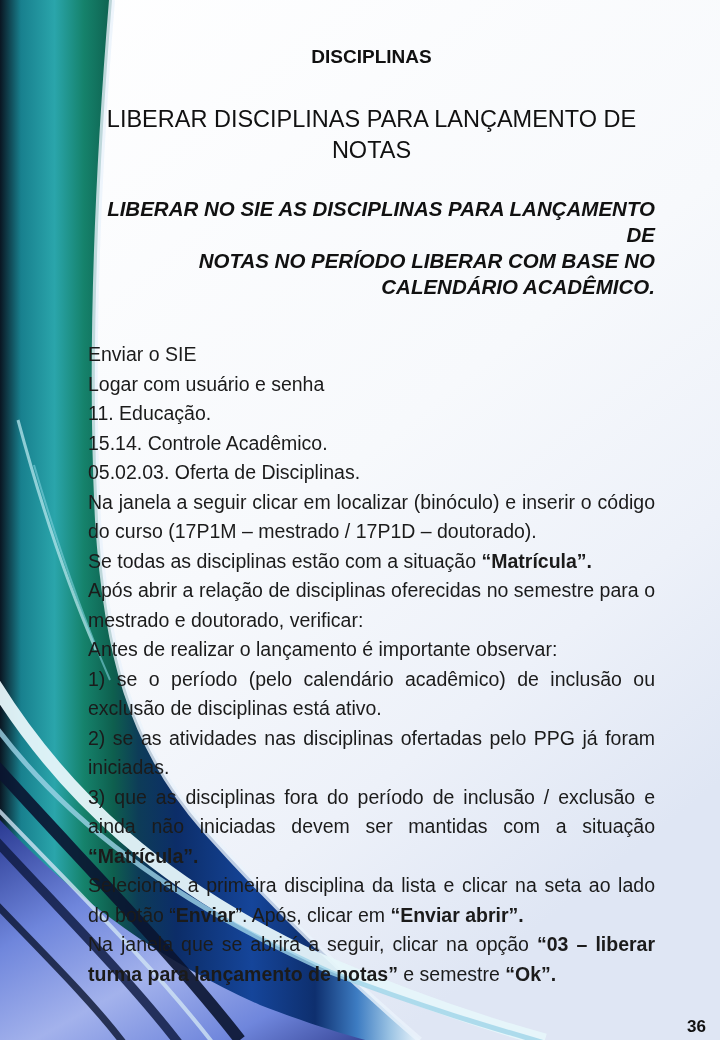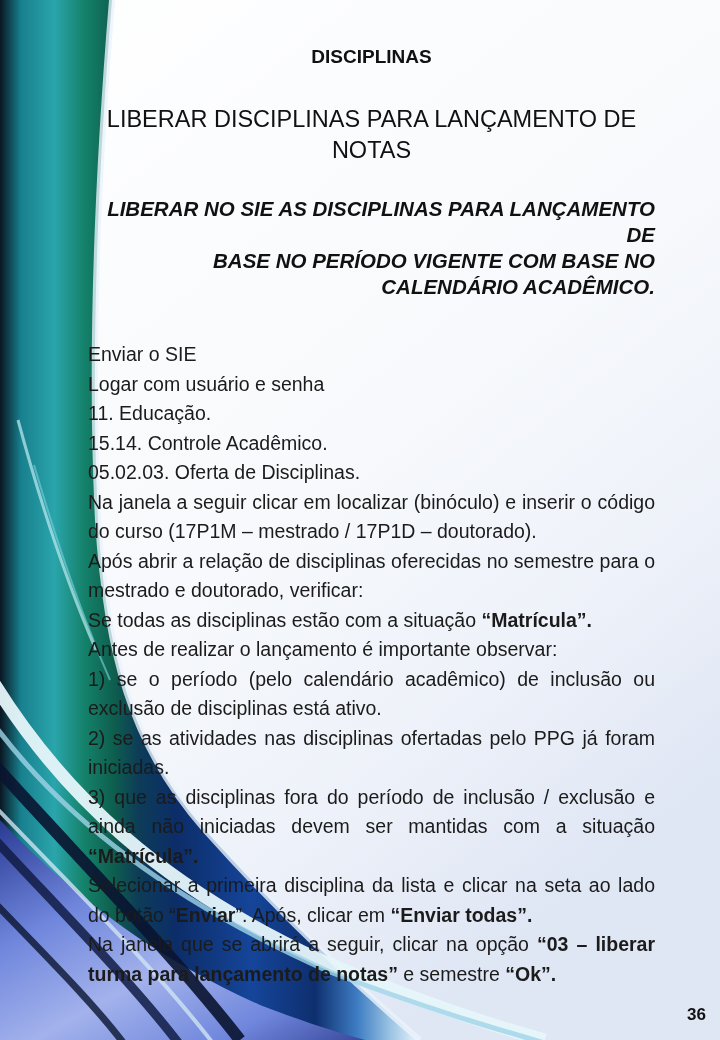--- a/index.html
+++ b/index.html
@@ -8,21 +8,21 @@
     background:#e5e5e5; overflow:hidden;
     font-family:"Liberation Sans", sans-serif; color:#1a1a1a;
   }
   svg.bg { position:absolute; left:0; top:0; width:720px; height:1040px; z-index:0; }
   .content { position:absolute; left:88px; top:44px; width:567px; z-index:2; }
   .kicker { text-align:center; font-weight:bold; font-size:19px; line-height:26px; margin-bottom:34px; color:#111; }
   .title  { text-align:center; font-weight:normal; font-size:23.5px; line-height:31px; margin-bottom:30px; color:#111; }
   .subtitle { text-align:right; font-weight:bold; font-style:italic; font-size:20.5px; line-height:26px; margin-bottom:40px; color:#111; }
   .bodytext p { margin:0; font-size:19.5px; line-height:29.5px; text-align:justify; color:#1b1b1b; }
   .bodytext .b { font-weight:bold; }
-  .pagenum { position:absolute; right:14px; bottom:15px; font-weight:bold; font-size:17px; color:#111; z-index:2; }
+  .pagenum { position:absolute; right:14px; bottom:3px; font-weight:bold; font-size:17px; color:#111; z-index:2; }
 </style>
 </head>
 <body>
 
 <div class="page">
 
   <svg class="bg" viewBox="0 0 720 1040" preserveAspectRatio="none" aria-hidden="true">
     <defs>
       <linearGradient id="gPage" x1="0" y1="0" x2="0.55" y2="1">
         <stop offset="0" stop-color="#ffffff"></stop>
@@ -76,35 +76,35 @@
   </svg>
 
   <div class="content">
     <div class="kicker">DISCIPLINAS</div>
     <div class="title">
         <div>LIBERAR DISCIPLINAS PARA LANÇAMENTO DE</div>
         <div>NOTAS</div>
       </div>
     <div class="subtitle">
         <div>LIBERAR NO SIE AS DISCIPLINAS PARA LANÇAMENTO DE</div>
-        <div>BASE NO PERÍODO VIGENTE COM BASE NO</div>
+        <div>NOTAS NO PERÍODO LIBERAR COM BASE NO</div>
         <div>CALENDÁRIO ACADÊMICO.</div>
       </div>
     <div class="bodytext">
         <p><span>Enviar o SIE</span></p>
         <p><span>Logar com usuário e senha</span></p>
         <p><span>11. Educação.</span></p>
         <p><span>15.14. Controle Acadêmico.</span></p>
         <p><span>05.02.03. Oferta de Disciplinas.</span></p>
         <p><span>Na janela a seguir clicar em localizar (binóculo) e inserir o código do curso (17P1M – mestrado / 17P1D – doutorado).</span></p>
+        <p><span>Se todas as disciplinas estão com a situação </span><span class="b">“Matrícula”.</span></p>
         <p><span>Após abrir a relação de disciplinas oferecidas no semestre para o mestrado e doutorado, verificar:</span></p>
-        <p><span>Se todas as disciplinas estão com a situação </span><span class="b">“Matrícula”.</span></p>
         <p><span>Antes de realizar o lançamento é importante observar:</span></p>
         <p><span>1) se o período (pelo calendário acadêmico) de inclusão ou exclusão de disciplinas está ativo.</span></p>
         <p><span>2) se as atividades nas disciplinas ofertadas pelo PPG já foram iniciadas.</span></p>
         <p><span>3) que as disciplinas fora do período de inclusão / exclusão e ainda não iniciadas devem ser mantidas com a situação </span><span class="b">“Matrícula”.</span></p>
-        <p><span>Selecionar a primeira disciplina da lista e clicar na seta ao lado do botão “</span><span class="b">Enviar</span><span>”. Após, clicar em </span><span class="b">“Enviar todas”.</span></p>
+        <p><span>Selecionar a primeira disciplina da lista e clicar na seta ao lado do botão “</span><span class="b">Enviar</span><span>”. Após, clicar em </span><span class="b">“Enviar abrir”.</span></p>
         <p><span>Na janela que se abrirá a seguir, clicar na opção </span><span class="b">“03 – liberar turma para lançamento de notas”</span><span> e semestre </span><span class="b">“Ok”.</span></p>
       </div>
   </div>
 
   <div class="pagenum">36</div>
 </div>
 
 </body></html>

